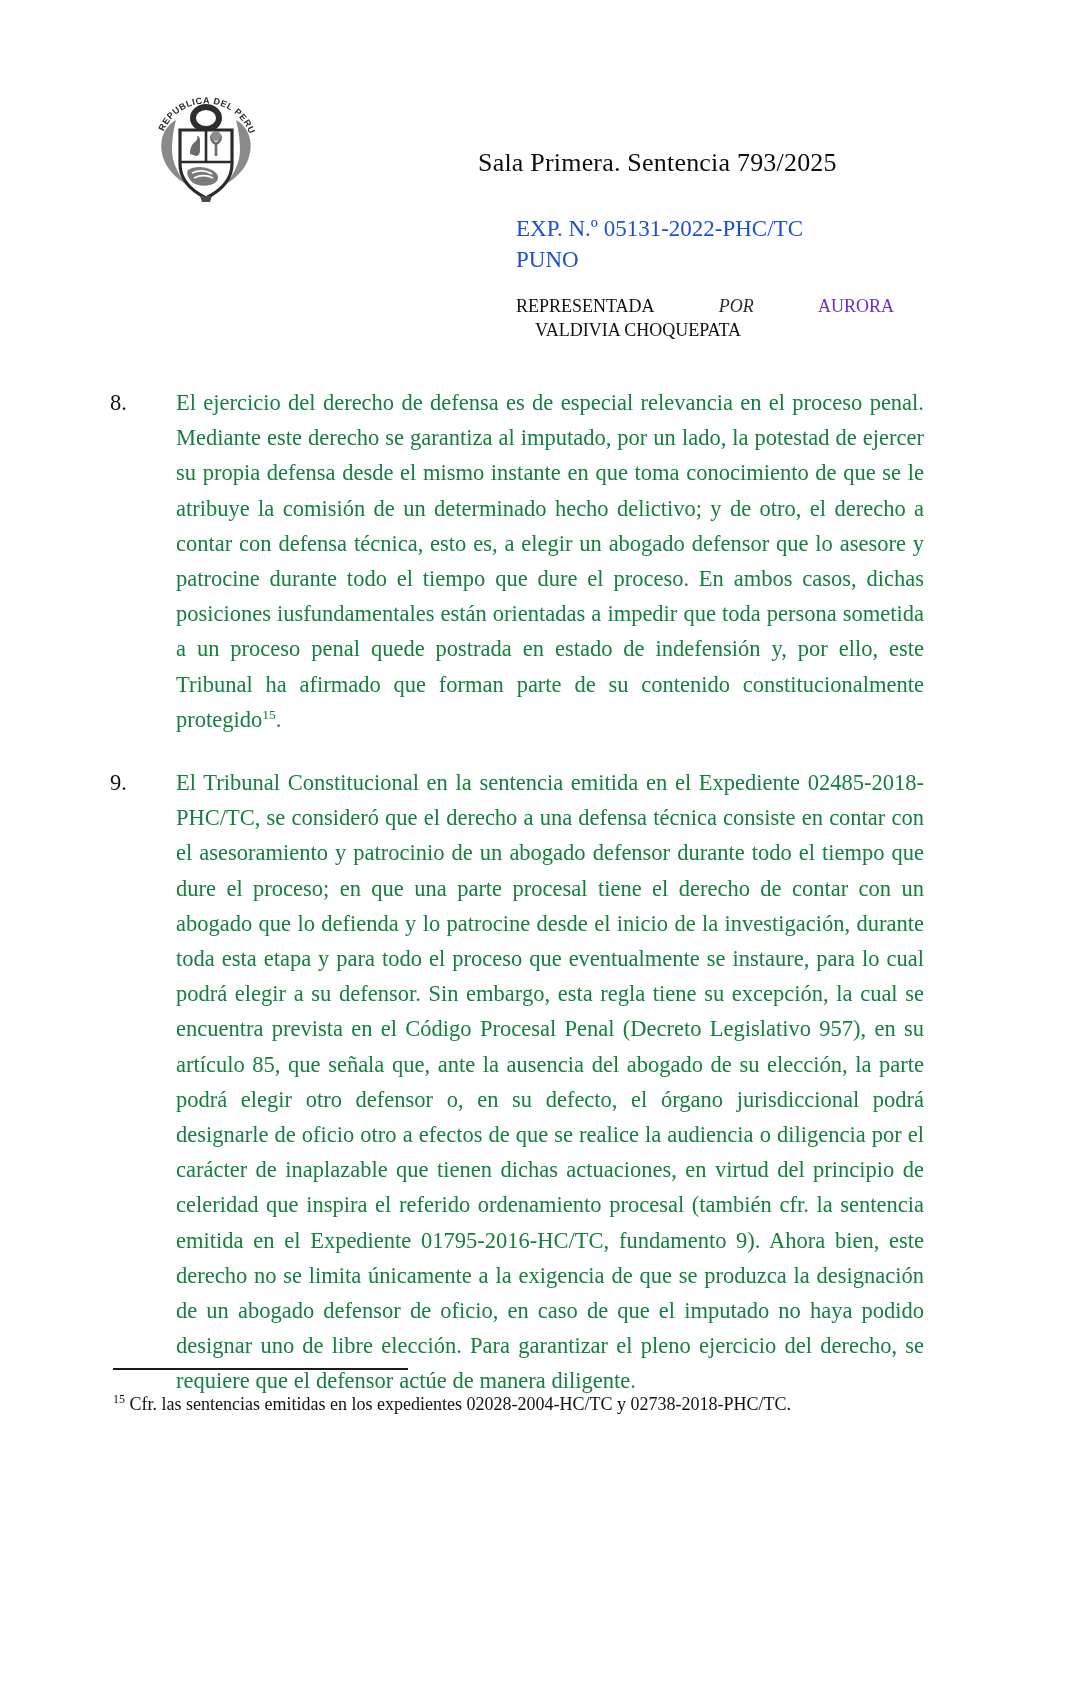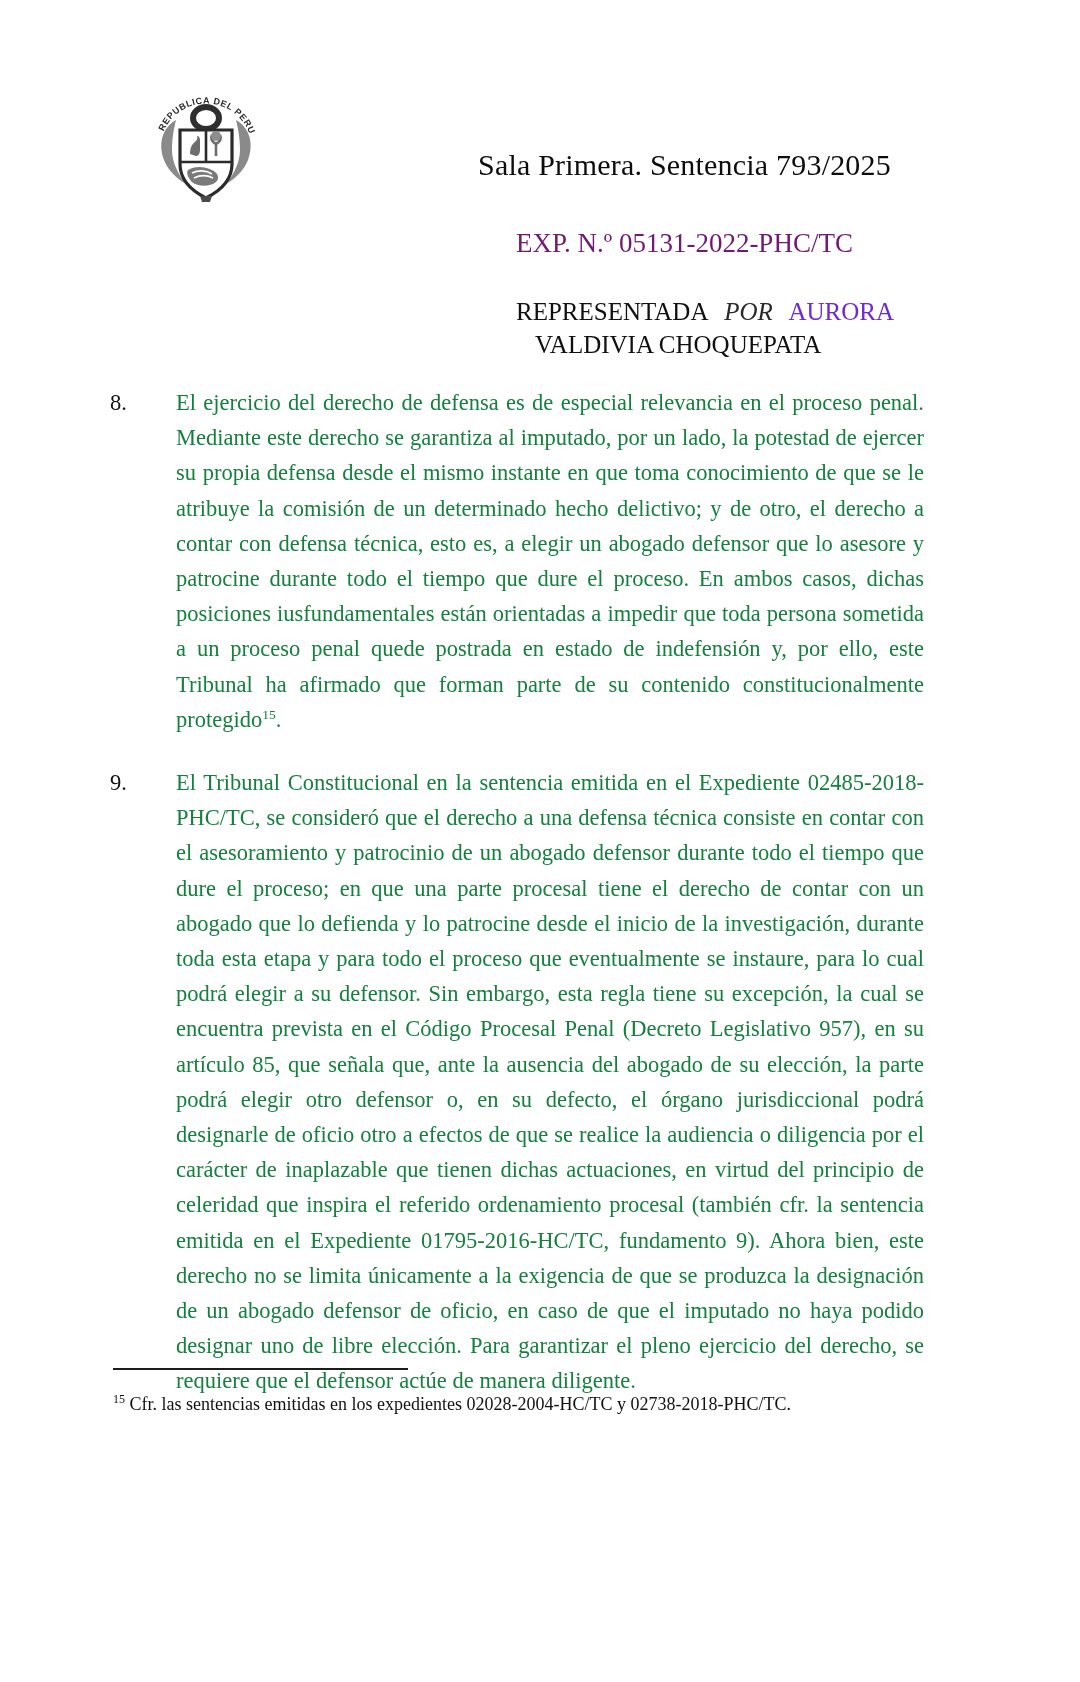--- a/index.html
+++ b/index.html
@@ -55,45 +55,45 @@
     font-size: 21.5px;
     letter-spacing: 1.6px;
     color: #1a1a1a;
     white-space: nowrap;
   }
 
   .sentence-title {
     position: absolute;
     left: 478px;
     top: 78px;
-    font-size: 30px;
+    font-size: 26px;
     font-weight: normal;
     color: #0d0d0d;
     letter-spacing: 0.2px;
     white-space: nowrap;
   }
 
   .case-block {
     position: absolute;
     left: 516px;
-    top: 156px;
+    top: 144px;
     width: 400px;
-    font-size: 27px;
+    font-size: 23px;
     line-height: 1.33;
-    color: #701a75;
+    color: #1d4ed8;
   }
 
   .case-line { white-space: nowrap; }
 
   .represented-block {
     position: absolute;
     left: 516px;
     top: 225px;
     width: 390px;
-    font-size: 25px;
+    font-size: 18px;
     line-height: 1.33;
     color: #101010;
   }
   .represented-line-1 {
     display: flex;
     justify-content: space-between;
     width: 378px;
   }
   .rep-faded { color: #2a2a2a; font-style: italic; }
   .rep-faded-2 { color: #6d28d9; }
@@ -216,20 +216,21 @@
         <path d="M48,100 C54,97 61,97 67,100" stroke="#ffffff" stroke-width="1.6" fill="none"></path>
 
         <path d="M54,118 L66,118 L64,124 L56,124 Z" fill="#4a4a4a"></path>
       </svg>
     </div>
 
     <div class="sentence-title">Sala Primera. Sentencia 793/2025</div>
 
     <div class="case-block">
       <div class="case-line">EXP. N.º 05131-2022-PHC/TC</div>
+      <div class="case-line">PUNO</div>
     </div>
 
     <div class="represented-block">
       <div class="represented-line-1">
         <span>REPRESENTADA</span>
         <span class="rep-faded">POR</span>
         <span class="rep-faded-2">AURORA</span>
       </div>
       <div class="represented-line-2">VALDIVIA CHOQUEPATA</div>
     </div>

